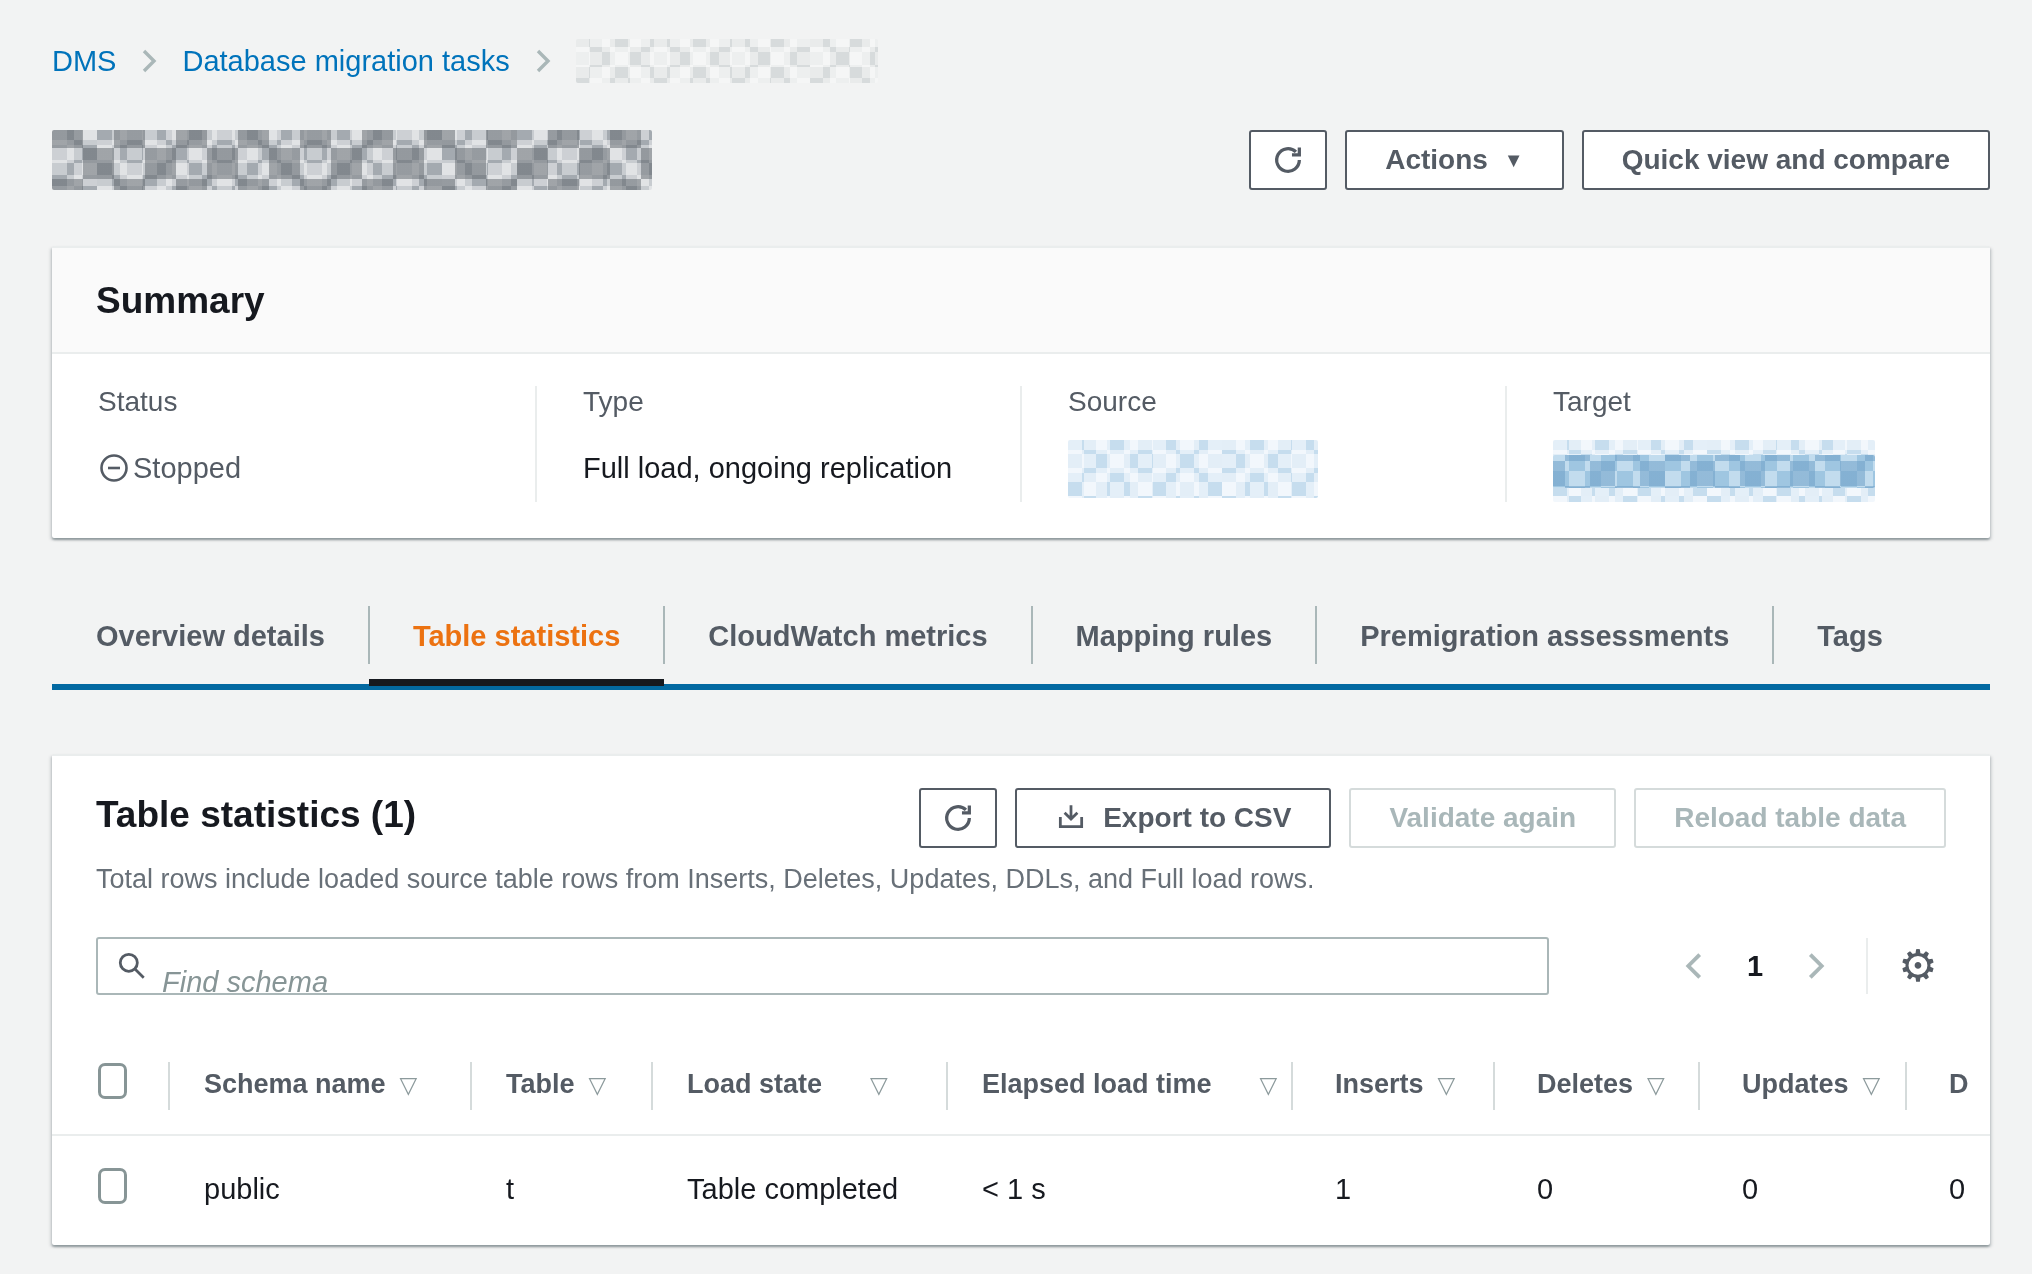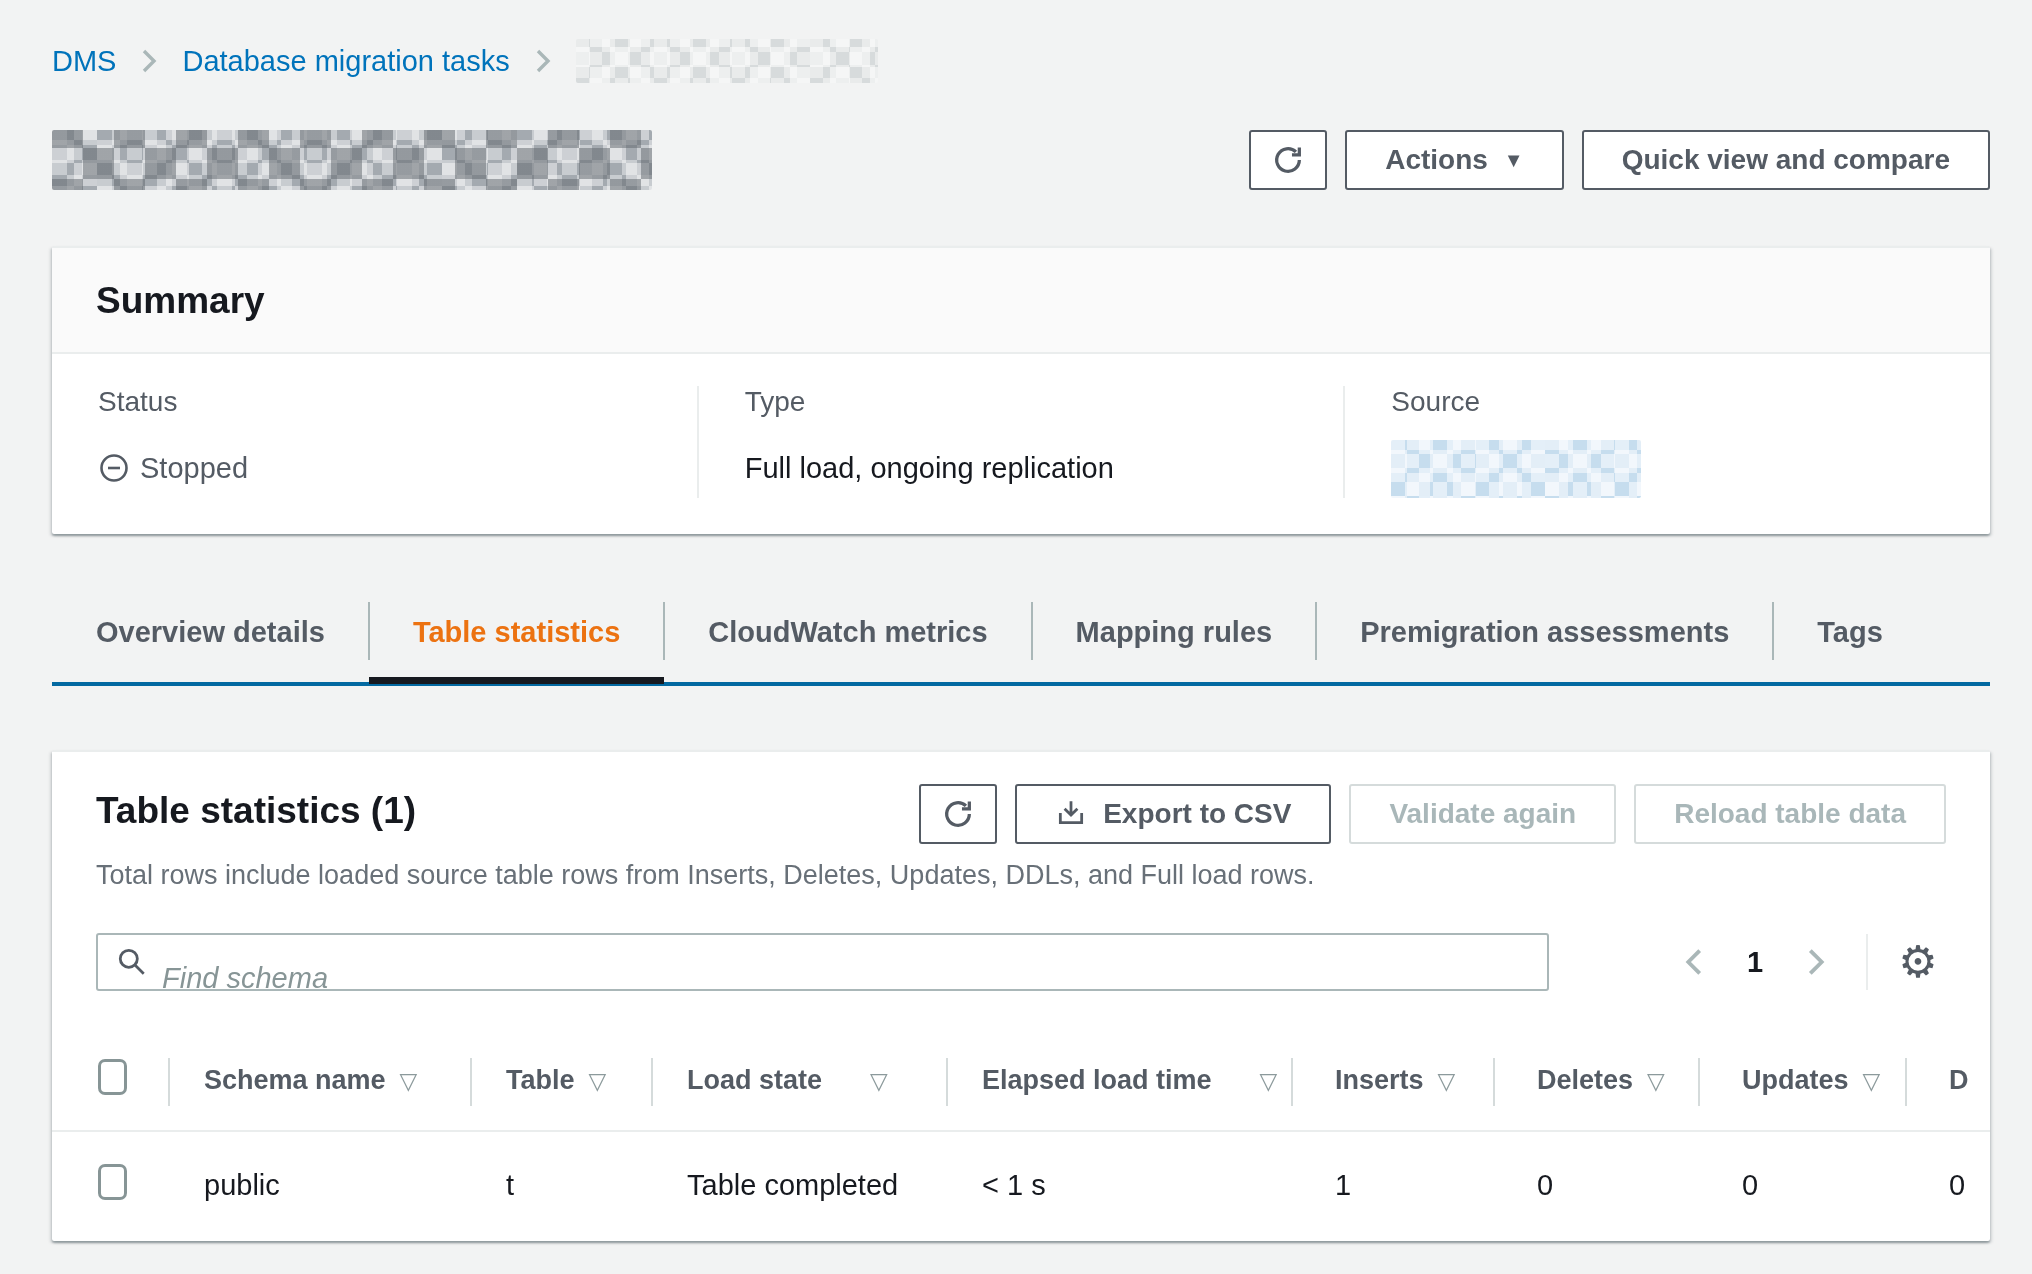--- a/index.html
+++ b/index.html
@@ -64,28 +64,28 @@
   }
   .summary-card { margin-top:56px; }
   .card-header {
     background:#fafafa; border-bottom:2px solid #eaeded;
     padding:32px 44px 30px; font-size:37px; font-weight:bold; color:#16191f;
   }
   .summary-grid { display:flex; padding:32px 0 36px; }
   .sum-col { flex:1; padding:0 46px; }
   .sum-col + .sum-col { border-left:2px solid #eaeded; }
   .sum-label { color:#545b64; font-size:28px; }
-  .sum-value { margin-top:22px; font-size:29px; color:#16191f; display:flex; align-items:center; gap:10px; min-height:56px; }
+  .sum-value { margin-top:22px; font-size:29px; color:#16191f; display:flex; align-items:center; gap:3px; min-height:56px; }
   .status-stopped { color:#545b64; }
   .source-redact { width:250px; height:58px; }
   .target-redact { position:relative; width:322px; height:62px; }
   .target-redact .band { position:absolute; left:0; right:0; top:15px; height:33px; }
 
   
-  .tabs { margin-top:66px; display:flex; border-bottom:4px solid #0369a1; height:86px; }
+  .tabs { margin-top:66px; display:flex; border-bottom:6px solid #0369a1; height:86px; }
   .tab { position:relative; padding:16px 44px 0; font-size:29px; font-weight:bold; color:#545b64; cursor:pointer; }
   .tab + .tab::before { content:''; position:absolute; left:-1px; top:2px; width:2px; height:58px; background:#aab7b8; }
   .tab.active { color:#ec7211; }
   .tab.active::after { content:''; position:absolute; left:0; right:0; bottom:-2px; height:7px; background:#16191f; }
 
   
   .table-card { margin-top:64px; padding-top:32px; }
   .panel-head { padding:0 44px; display:flex; justify-content:space-between; align-items:flex-start; }
   .panel-title { font-size:37px; font-weight:bold; padding-top:6px; }
   .panel-buttons { display:flex; gap:18px; }
@@ -185,20 +185,28 @@
       <div class="sum-col">
         <div class="sum-label">Type</div>
         <div class="sum-value">
             <span>Full load, ongoing replication</span>
           </div>
       </div>
       <div class="sum-col">
         <div class="sum-label">Source</div>
         <div class="sum-value">
           <span class="redact m-blue source-redact"></span>
+        </div>
+      </div>
+      <div class="sum-col">
+        <div class="sum-label">Target</div>
+        <div class="sum-value">
+          <span class="redact m-blue target-redact">
+            <span class="redact m-blue-strong band"></span>
+          </span>
         </div>
       </div>
     </div>
   </section>
 
   <div class="tabs">
     <div class="tab"><span>Overview details</span></div>
     <div class="tab active"><span>Table statistics</span></div>
     <div class="tab"><span>CloudWatch metrics</span></div>
     <div class="tab"><span>Mapping rules</span></div>

